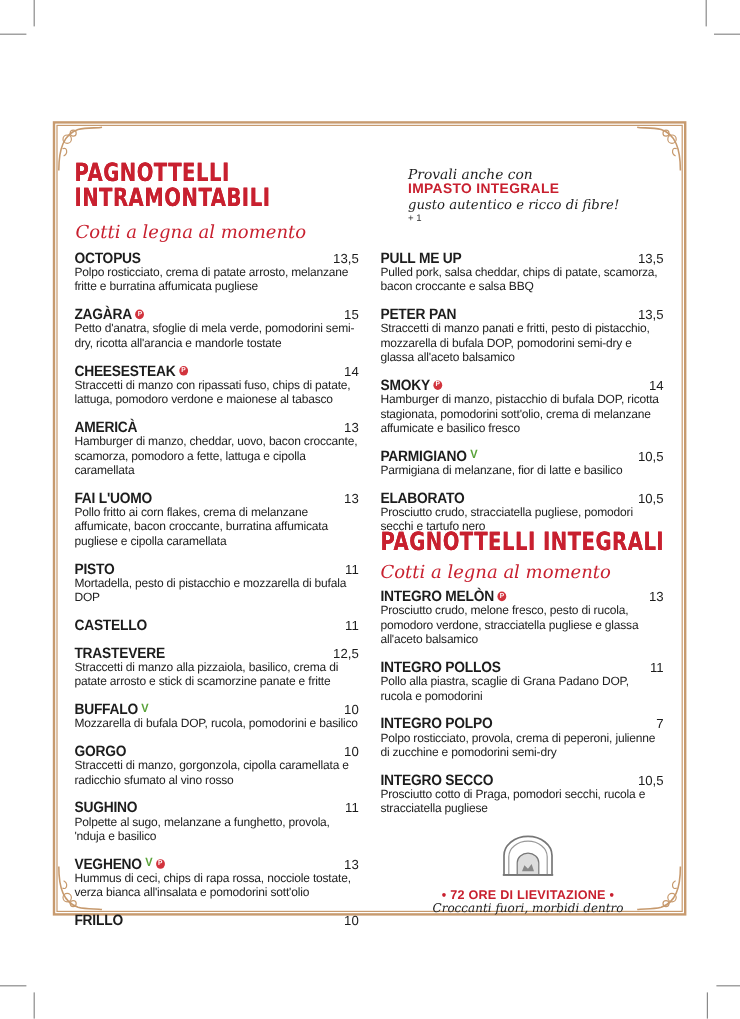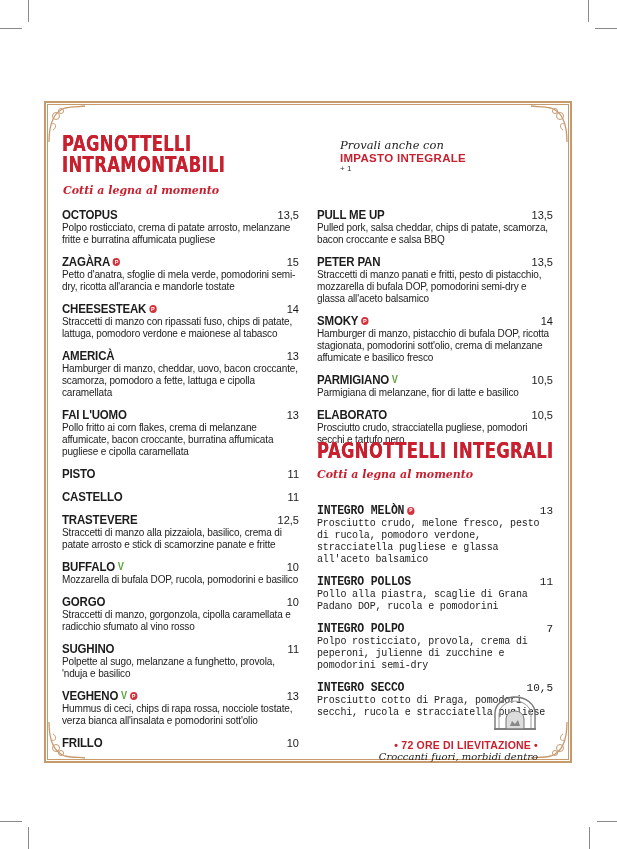--- a/index.html
+++ b/index.html
@@ -7,37 +7,37 @@
          font-family: "Liberation Sans", "DejaVu Sans", sans-serif; color: #1c1c1c; }
   .crop { position: absolute; background: #8a8a8a; }
   .frame-outer { position: absolute; left: 44px; top: 101px; width: 528px; height: 662px;
                  border: 2px solid #c79a6e; box-sizing: border-box; }
   .frame-inner { position: absolute; left: 47px; top: 104px; width: 522px; height: 656px;
                  border: 1px solid #c79a6e; box-sizing: border-box; }
   .corner { position: absolute; width: 40px; height: 40px; }
   .title { position: absolute; font-family: "DejaVu Sans", sans-serif; font-weight: bold;
            color: #c8202f; letter-spacing: 0.5px; transform: scaleX(0.78); transform-origin: left top;
            text-shadow: 0 0 0.6px #c8202f; }
-  .subtitle { position: absolute; font-family: "DejaVu Serif", serif; font-style: italic; font-weight: bold;
-              color: #c8202f; font-size: 11px; }
+  .subtitle { position: absolute; font-family: "DejaVu Serif", serif; font-style: italic; font-weight: normal;
+              color: #c8202f; font-size: 15px; }
   .col { position: absolute; }
   .item { position: relative; margin-bottom: 9px; }
   .item-head { display: flex; justify-content: space-between; align-items: baseline; height: 14px; }
   .item-name { font-weight: bold; font-size: 12.5px; letter-spacing: -0.2px; transform: scaleX(0.92); transform-origin: left; display: inline-flex; align-items: center; gap: 3px; white-space: nowrap; }
   .item-price { font-size: 11px; }
   .item-desc { font-size: 10px; line-height: 12px; letter-spacing: -0.15px; color: #222; }
   .badge-p { display: inline-block; width: 8px; height: 8px; border-radius: 50%; background: #d2333d;
              color: #fff; font-size: 6px; line-height: 8px; text-align: center; font-weight: bold; }
   .badge-v { display: inline-block; color: #5aa33a; font-size: 10px; font-weight: bold; line-height: 10px; }
   .promo { position: absolute; left: 340px; top: 138px; width: 210px; text-align: left; }
   .promo-line1 { font-family: "DejaVu Serif", serif; font-style: italic; font-size: 11.5px; color: #1c1c1c; }
   .promo-line2 { font-weight: bold; font-size: 11.5px; color: #c8202f; letter-spacing: 0.3px; }
   .promo-line3 { font-family: "DejaVu Serif", serif; font-style: italic; font-size: 11px; color: #1c1c1c; }
   .promo-note { font-size: 8px; color: #333; }
-  .footer { position: absolute; left: 358px; top: 695px; width: 180px; text-align: right; }
+  .footer { position: absolute; left: 350px; top: 695px; width: 180px; text-align: center; }
   .oven { width: 46px; height: 36px; margin: 0 auto 4px; }
   .footer-line1 { font-weight: bold; font-size: 10.5px; color: #c8202f; letter-spacing: 0.2px; }
   .footer-line2 { font-family: "DejaVu Serif", serif; font-style: italic; font-size: 10px; color: #1c1c1c; }
 </style>
 </head>
 <body>
 
 <div class="crop" style="left:28px;top:0;width:1px;height:22px;"></div>
 <div class="crop" style="left:0;top:28px;width:22px;height:1px;"></div>
 <div class="crop" style="left:588px;top:0;width:1px;height:22px;"></div>
@@ -76,20 +76,21 @@
 
 <div class="title" style="left:62px;top:134px;font-size:21px;line-height:21px;">
   <div>PAGNOTTELLI</div>
   <div>INTRAMONTABILI</div>
 </div>
 <div class="subtitle" style="left:63px;top:184px;">Cotti a legna al momento</div>
 
 <div class="promo">
   <div class="promo-line1">Provali anche con</div>
   <div class="promo-line2">IMPASTO INTEGRALE</div>
+  <div class="promo-line3">gusto autentico e ricco di fibre!</div>
   <div class="promo-note">+ 1</div>
 </div>
 
 <div class="col" id="left-col" style="left:62px;top:208px;width:237px;">
     <div class="item">
       <div class="item-head">
         <span class="item-name">
           <span>OCTOPUS</span>
         </span>
         <span class="item-price">13,5</span>
@@ -134,20 +135,21 @@
       </div>
       <div class="item-desc">Pollo fritto ai corn flakes, crema di melanzane affumicate, bacon croccante, burratina affumicata pugliese e cipolla caramellata</div>
     </div>
     <div class="item">
       <div class="item-head">
         <span class="item-name">
           <span>PISTO</span>
         </span>
         <span class="item-price">11</span>
       </div>
+      <div class="item-desc">Mortadella, pesto di pistacchio e mozzarella di bufala DOP</div>
     </div>
     <div class="item">
       <div class="item-head">
         <span class="item-name">
           <span>CASTELLO</span>
         </span>
         <span class="item-price">11</span>
       </div>
     </div>
     <div class="item">
@@ -253,21 +255,21 @@
           <span>ELABORATO</span>
         </span>
         <span class="item-price">10,5</span>
       </div>
       <div class="item-desc">Prosciutto crudo, stracciatella pugliese, pomodori secchi e tartufo nero</div>
     </div>
   </div>
 
 <div class="title" style="left:317px;top:440px;font-size:21px;line-height:22px;white-space:nowrap;">PAGNOTTELLI INTEGRALI</div>
 <div class="subtitle" style="left:317px;top:468px;">Cotti a legna al momento</div>
-<div class="col" id="integral-col" style="left:317px;top:504px;width:236px;font-family:Liberation Mono, monospace;">
+<div class="col" id="integral-col" style="left:317px;top:490px;width:236px;">
     <div class="item">
       <div class="item-head">
         <span class="item-name">
           <span>INTEGRO MELÒN</span>
           <span class="badge-p">P</span>
         </span>
         <span class="item-price">13</span>
       </div>
       <div class="item-desc">Prosciutto crudo, melone fresco, pesto di rucola, pomodoro verdone, stracciatella pugliese e glassa all'aceto balsamico</div>
     </div>

